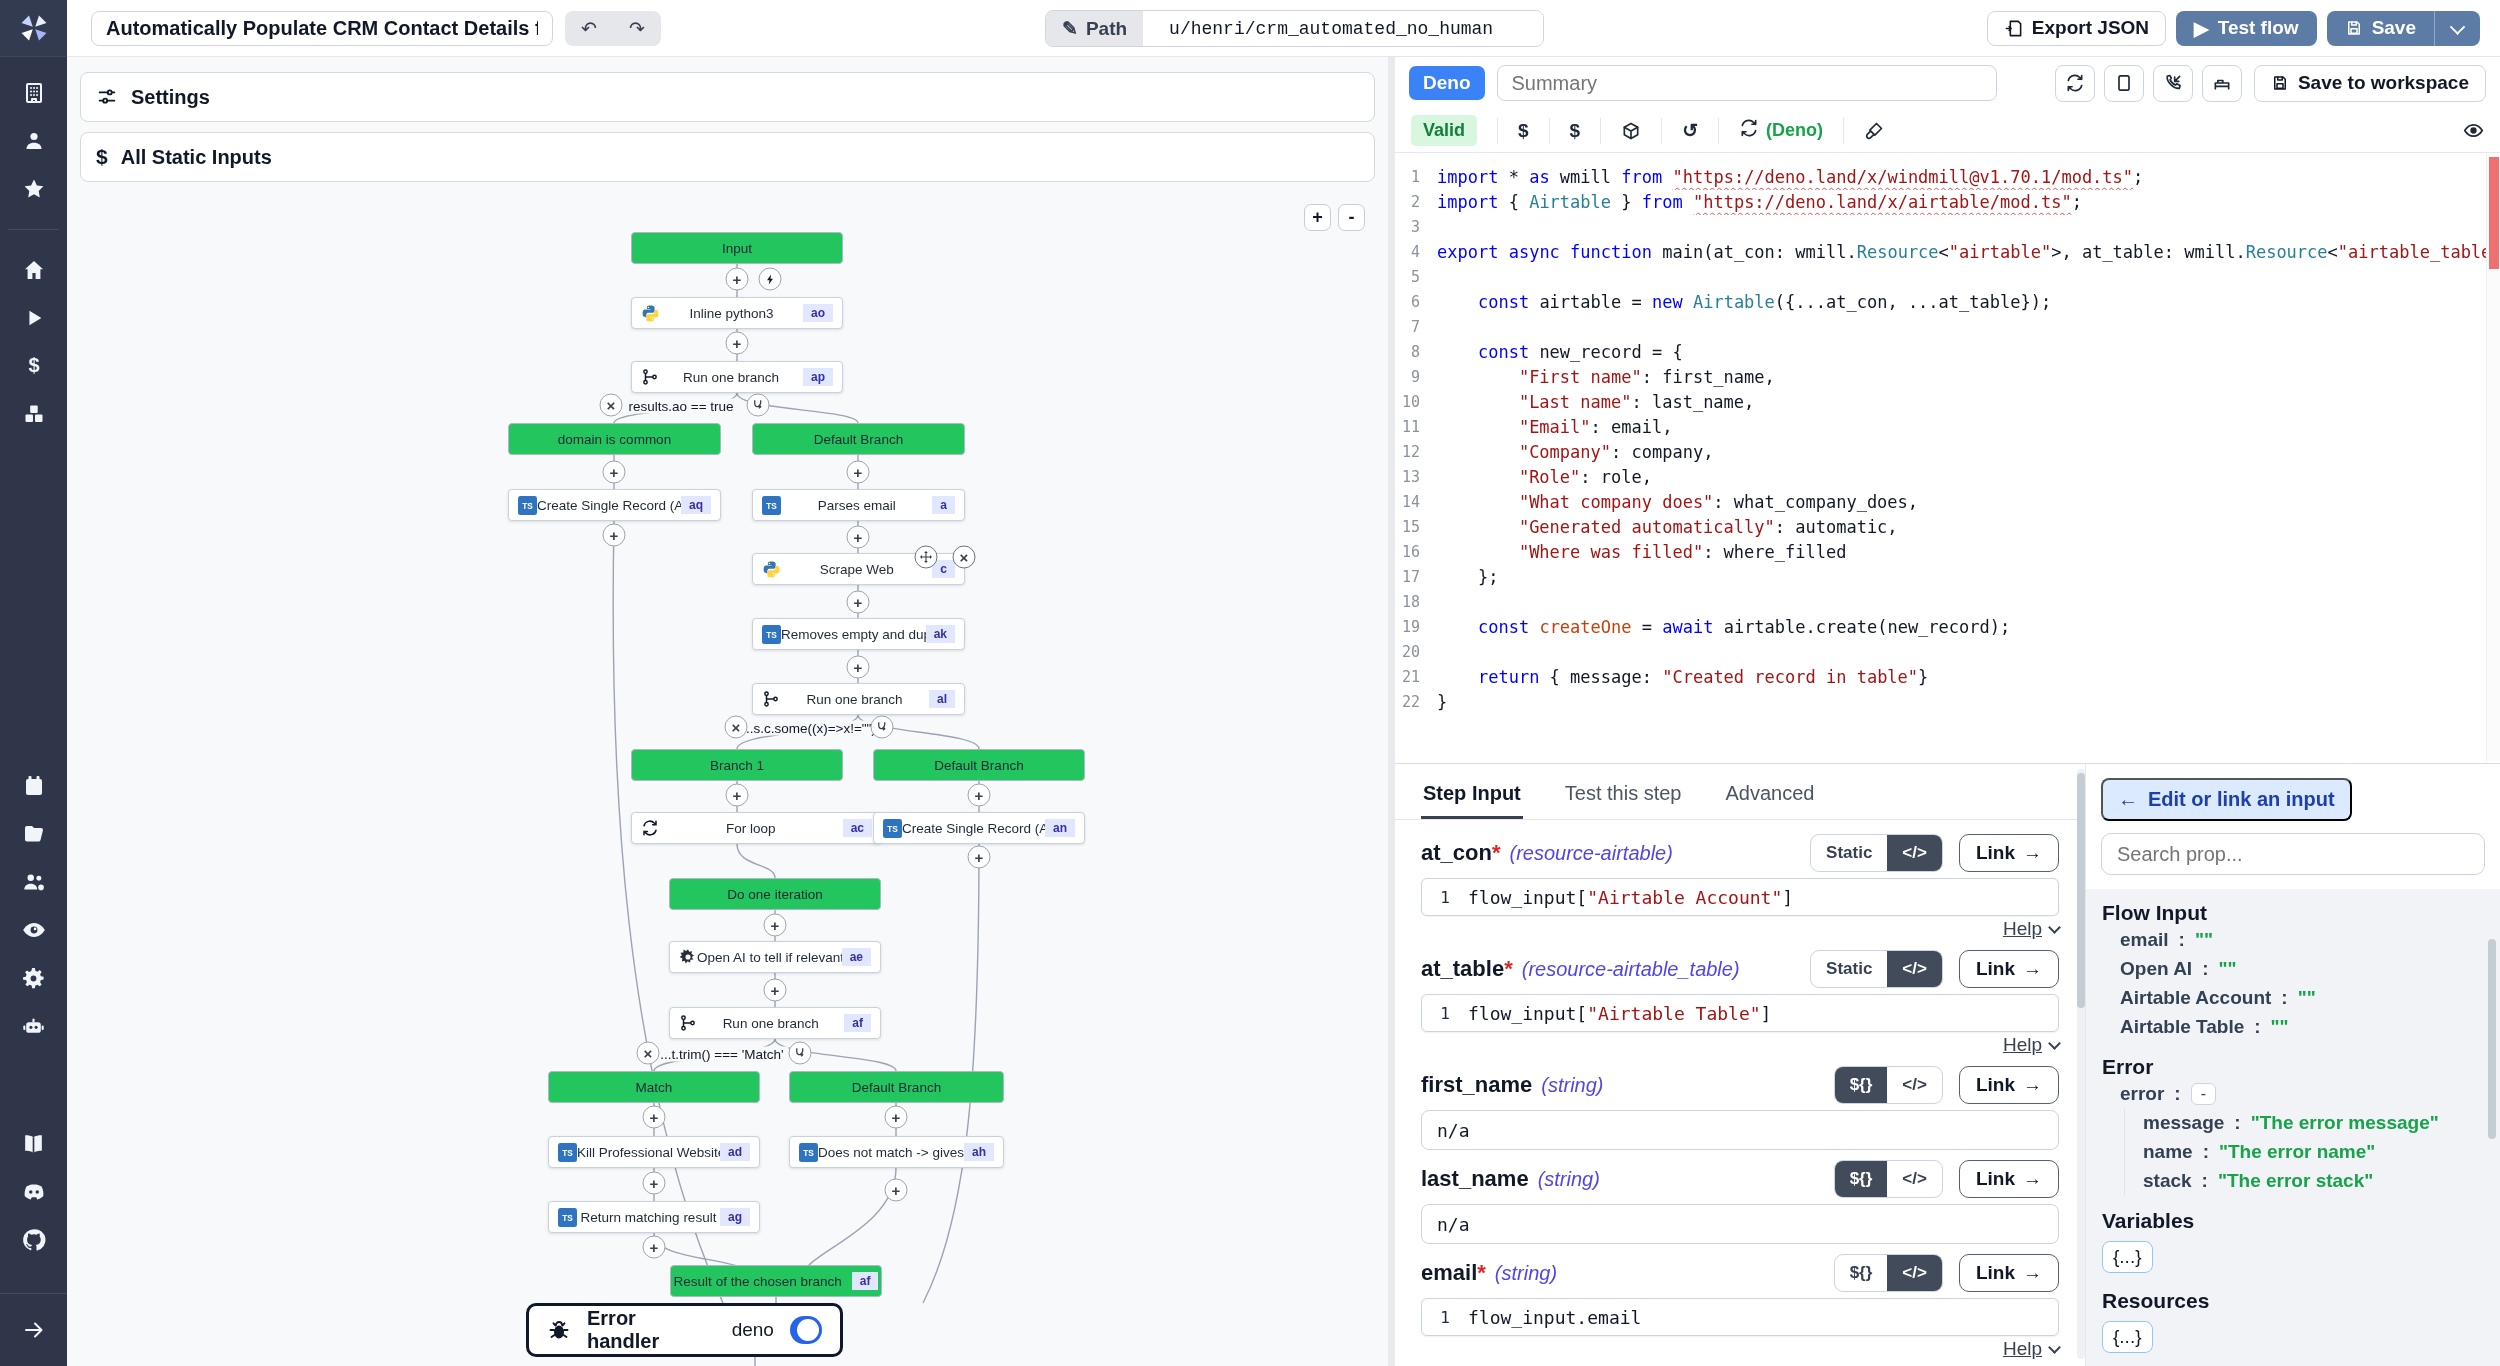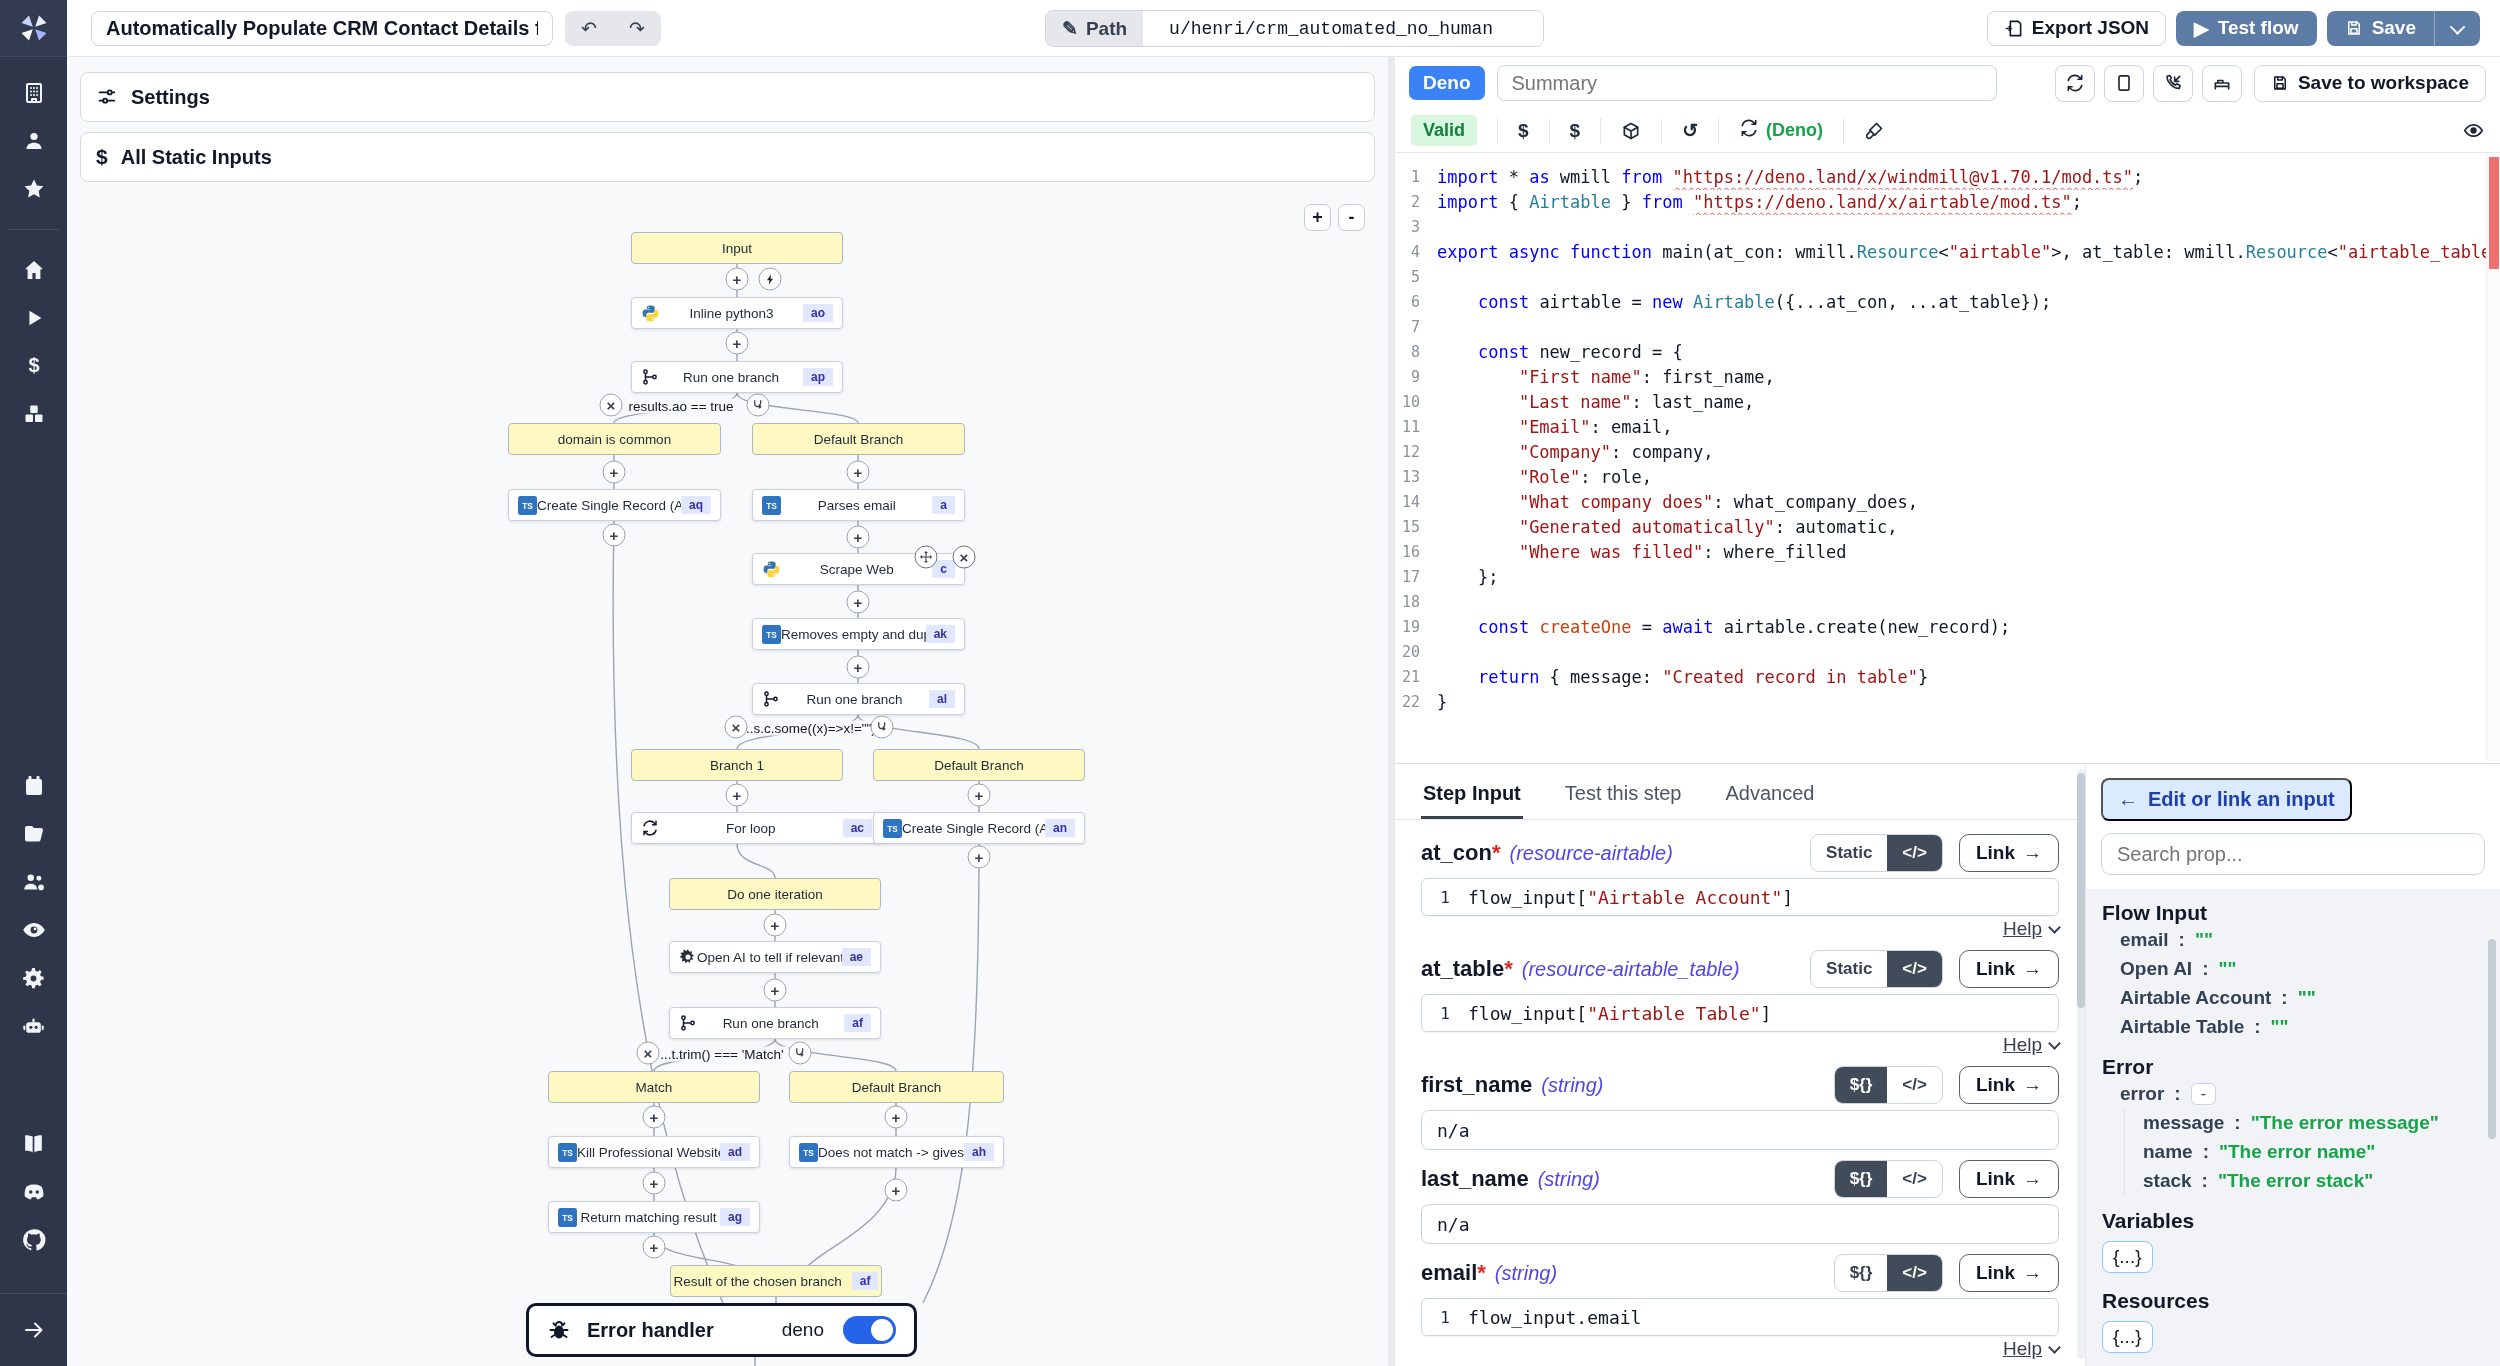--- a/index.html
+++ b/index.html
@@ -33,29 +33,29 @@
   #save-caret { width:46px; padding:0; justify-content:center; border-left:1px solid rgba(255,255,255,.35); }
   .chev { width:11px; height:11px; border-right:2.4px solid currentColor; border-bottom:2.4px solid currentColor; transform:rotate(45deg) translate(-1px,-1px); display:inline-block; }
 
   
   #flow-panel { position:absolute; left:67px; top:57px; width:1321px; height:1309px; background:#f8f9fb; overflow:hidden; }
   .panel-card { position:absolute; left:13px; width:1295px; height:50px; background:#fff; border:1px solid #d5d9df; border-radius:8px; display:flex; align-items:center; gap:13px; padding:0 15px; font-size:20px; font-weight:600; color:#111827; cursor:pointer; }
   #card-settings { top:15px; } #card-static { top:75px; }
   .zoom-btn { position:absolute; width:27px; height:27px; top:147px; background:#fff; border:1px solid #c6cdd6; border-radius:7px; font-size:18px; font-weight:700; color:#111827; display:flex; align-items:center; justify-content:center; cursor:pointer; }
   #edges { position:absolute; left:0; top:0; pointer-events:none; }
   .node { position:absolute; height:32px; border-radius:4px; display:flex; align-items:center; font-size:13.5px; color:#1f2937; cursor:pointer; }
-  .node.gray { background:#fef9c3; border:1px solid #aeb8c4; justify-content:center; gap:10px; }
+  .node.gray { background:#22c55e; border:1px solid #aeb8c4; justify-content:center; gap:10px; }
   .node.white { background:#fff; border:1px solid #c9d2dc; box-shadow:0 1px 3px rgba(15,23,42,.12); padding:0 9px; }
   .node .nlabel { flex:1; text-align:center; white-space:nowrap; overflow:hidden; }
   .node.gray .nlabel { flex:none; }
   .nbadge { background:#e0e7ff; color:#3730a3; font-size:12px; font-weight:700; padding:2px 8px; border-radius:0; }
   .pmark { position:absolute; width:23px; height:23px; border-radius:50%; background:#fff; border:1px solid #9aa4b2; color:#374151; display:flex; align-items:center; justify-content:center; font-size:15px; font-weight:600; transform:translate(-50%,-50%); cursor:pointer; z-index:3; }
   .pmark.close, .pmark.move { border-color:#6b7280; }
   .cond { position:absolute; transform:translate(-50%,-50%); font-size:13.5px; color:#111827; background:#f8f9fb; padding:0 5px; white-space:nowrap; z-index:2; }
-  #error-handler { position:absolute; left:459px; top:1246px; width:391px; height:54px; background:#fff; border:3px solid #0f172a; border-radius:10px; display:flex; align-items:center; gap:16px; padding:0 18px; z-index:4; cursor:pointer; }
+  #error-handler { position:absolute; left:459px; top:1246px; width:317px; height:54px; background:#fff; border:3px solid #0f172a; border-radius:10px; display:flex; align-items:center; gap:16px; padding:0 18px; z-index:4; cursor:pointer; }
   #eh-label { font-size:20px; font-weight:700; }
   #eh-lang { font-size:19px; color:#111827; margin-left:52px; }
   #eh-toggle { margin-left:auto; width:53px; height:28px; border-radius:15px; background:#2563eb; position:relative; cursor:pointer; }
   #eh-toggle::after { content:''; position:absolute; right:3px; top:3px; width:22px; height:22px; border-radius:50%; background:#fff; }
 
   
   #divider-main { position:absolute; left:1388px; top:57px; width:7px; height:1309px; background:#e8eaee; cursor:col-resize; }
 
   
   #code-panel { position:absolute; left:1395px; top:57px; width:1105px; height:706px; background:#fff; }

